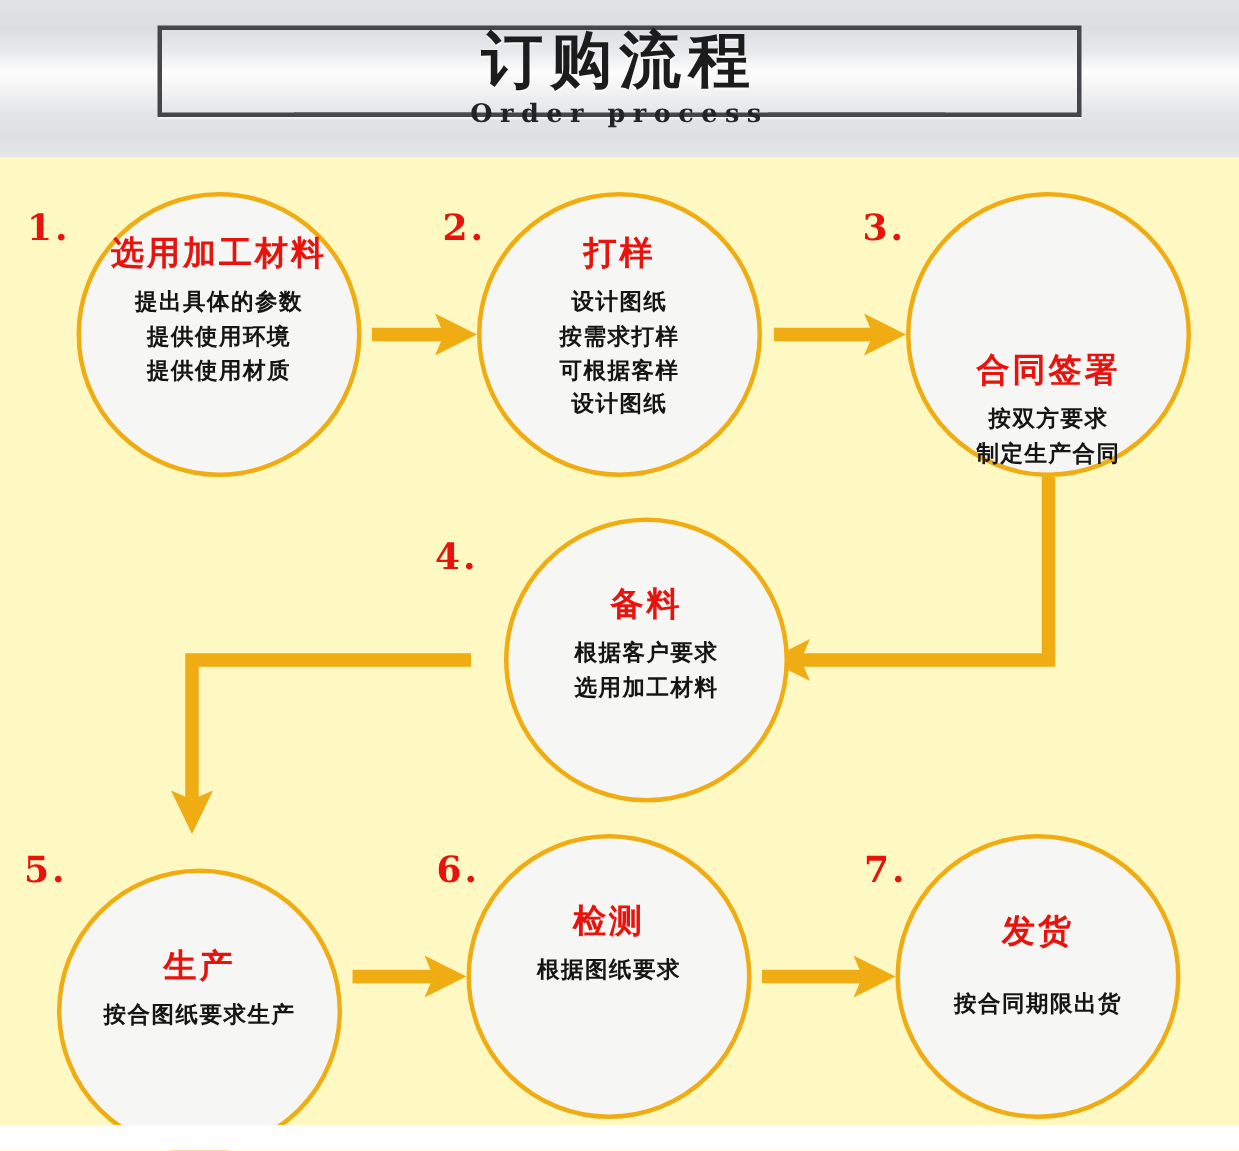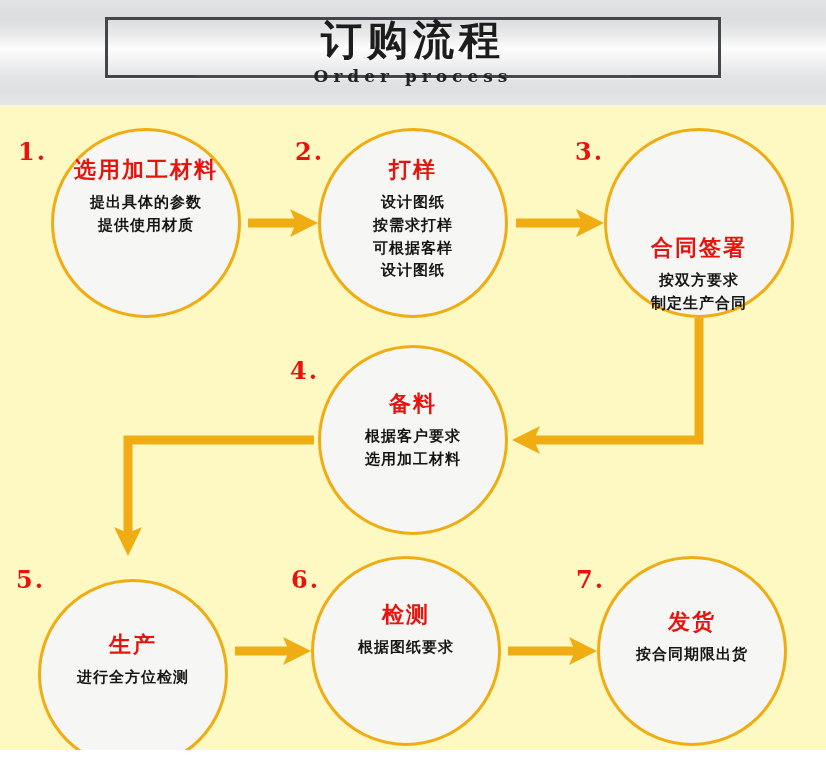--- a/index.html
+++ b/index.html
@@ -131,24 +131,24 @@
     font-weight: bold;
     font-size: 24px;
     letter-spacing: 2px;
     line-height: 1;
   }
 
   
   #node1 { left: 51px;  top: 23px;  width: 190px; height: 190px; padding-top: 28px; }
   #node2 { left: 318px; top: 23px;  width: 190px; height: 190px; padding-top: 28px; }
   #node3 { left: 604px; top: 23px;  width: 190px; height: 190px; padding-top: 45px; justify-content: flex-end; }
-  #node4 { left: 318px; top: 240px; width: 190px; height: 190px; padding-top: 45px; }
+  #node4 { left: 336px; top: 240px; width: 190px; height: 190px; padding-top: 45px; }
   #node5 { left: 38px;  top: 474px; width: 190px; height: 190px; padding-top: 52px; }
   #node6 { left: 311px; top: 451px; width: 190px; height: 190px; padding-top: 45px; }
-  #node7 { left: 597px; top: 451px; width: 190px; height: 190px; padding-top: 52px; }
+  #node7 { left: 597px; top: 451px; width: 190px; height: 190px; padding-top: 52px; gap: 16px; }
 
   #num1 { left: 18px;  top: 35px; }
   #num2 { left: 295px; top: 35px; }
   #num3 { left: 575px; top: 35px; }
   #num4 { left: 290px; top: 254px; }
   #num5 { left: 16px;  top: 463px; }
   #num6 { left: 291px; top: 463px; }
   #num7 { left: 576px; top: 463px; }
 
   
@@ -216,20 +216,21 @@
         <line x1="508" y1="546" x2="575" y2="546" stroke="#f0ad13" stroke-width="9"></line>
         <polygon points="569,532 597,546 569,560 575,546" fill="#f0ad13"></polygon>
       </g>
     </svg>
 
     <div class="step-num" id="num1">1.</div>
     <div class="node" id="node1">
       <div class="n-title">选用加工材料</div>
       <div class="n-lines">
         <div>提出具体的参数</div>
+        <div>提供使用环境</div>
         <div>提供使用材质</div>
       </div>
     </div>
 
     <div class="step-num" id="num2">2.</div>
     <div class="node" id="node2">
       <div class="n-title">打样</div>
       <div class="n-lines">
         <div>设计图纸</div>
         <div>按需求打样</div>
@@ -253,21 +254,21 @@
       <div class="n-lines">
         <div>根据客户要求</div>
         <div>选用加工材料</div>
       </div>
     </div>
 
     <div class="step-num" id="num5">5.</div>
     <div class="node" id="node5">
       <div class="n-title">生产</div>
       <div class="n-lines">
-        <div>进行全方位检测</div>
+        <div>按合图纸要求生产</div>
       </div>
     </div>
 
     <div class="step-num" id="num6">6.</div>
     <div class="node" id="node6">
       <div class="n-title">检测</div>
       <div class="n-lines">
         <div>根据图纸要求</div>
       </div>
     </div>

